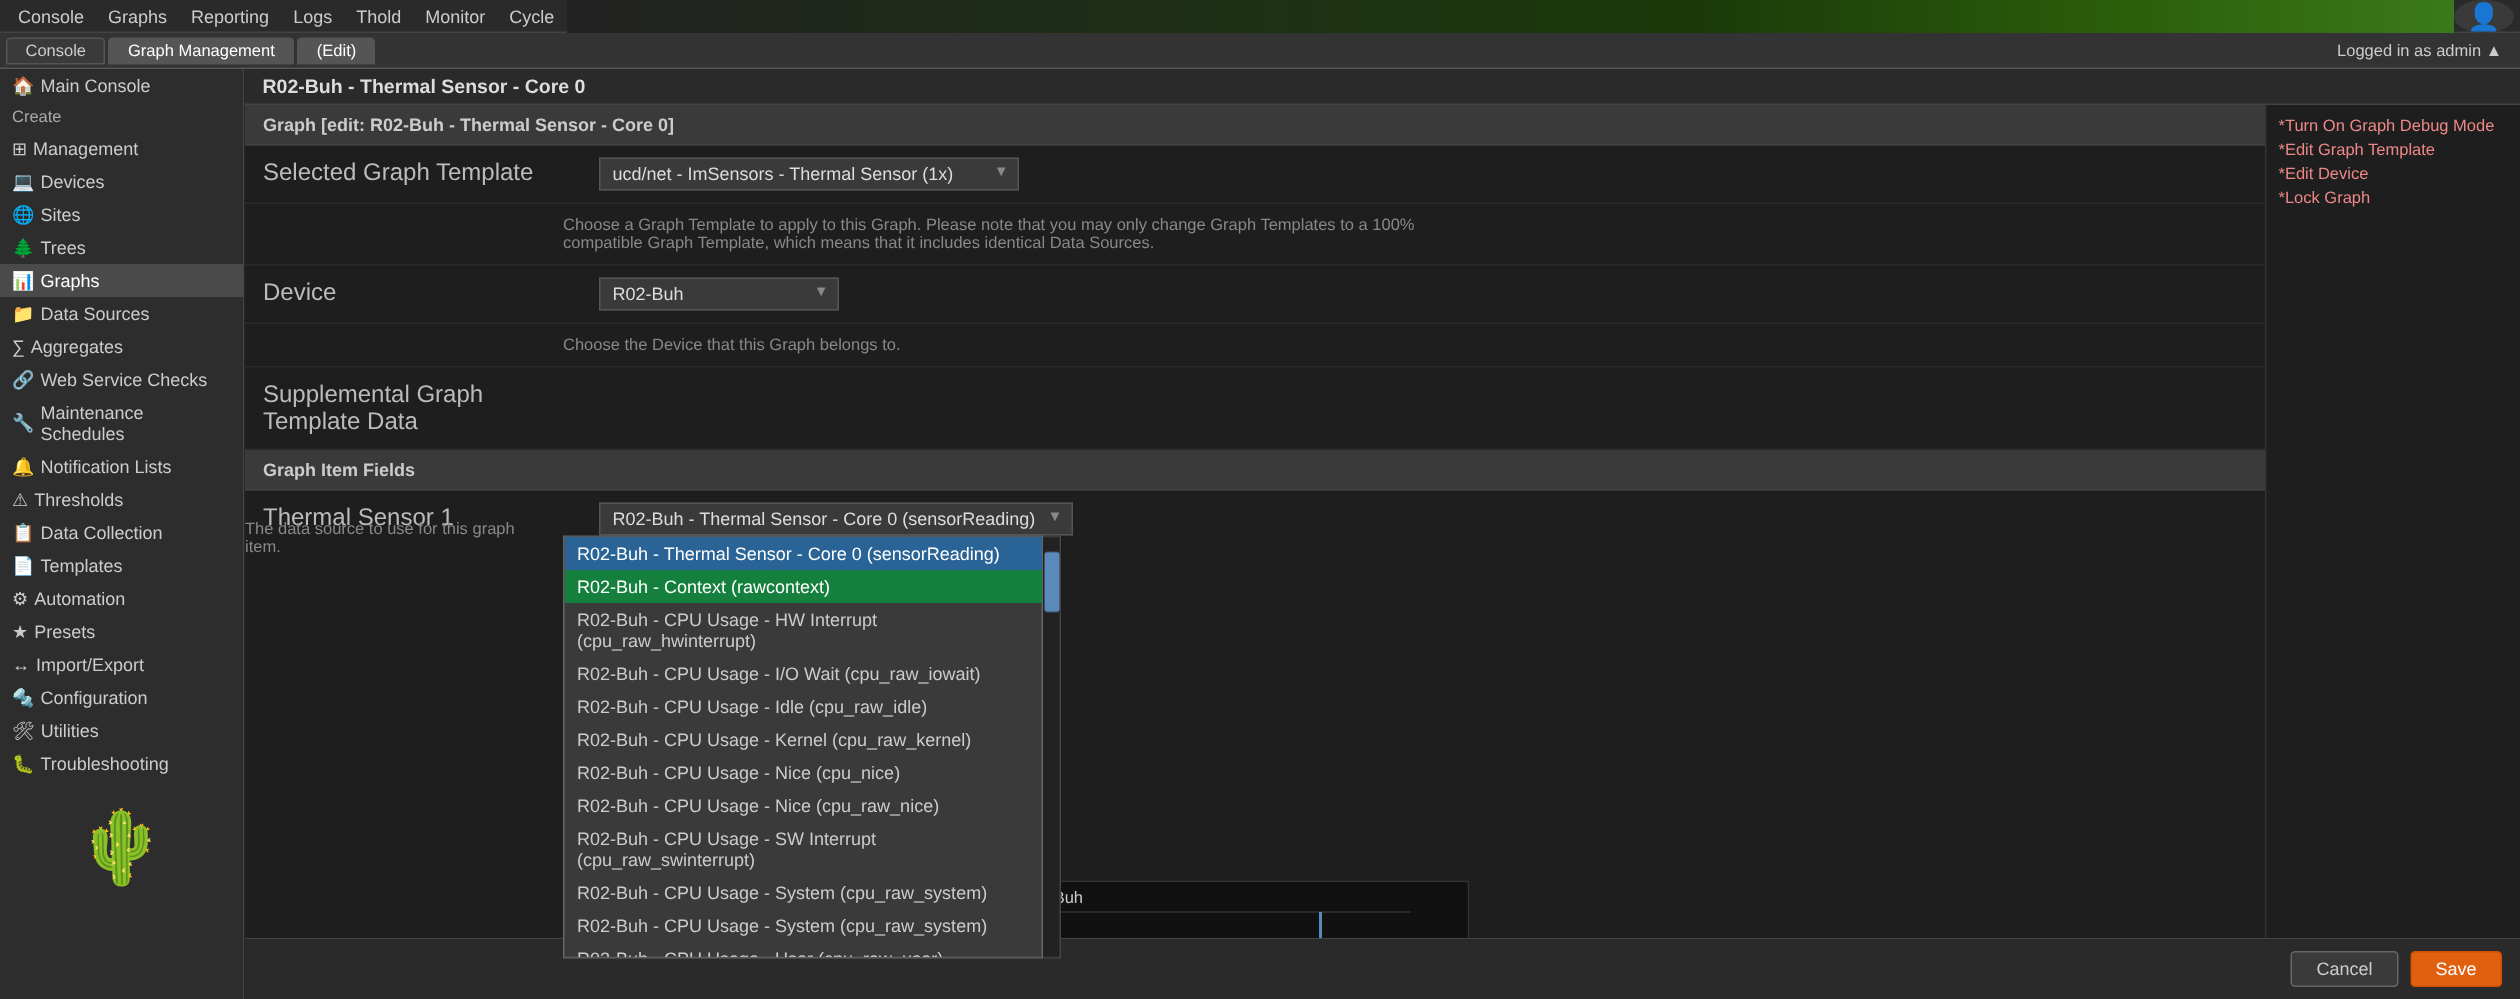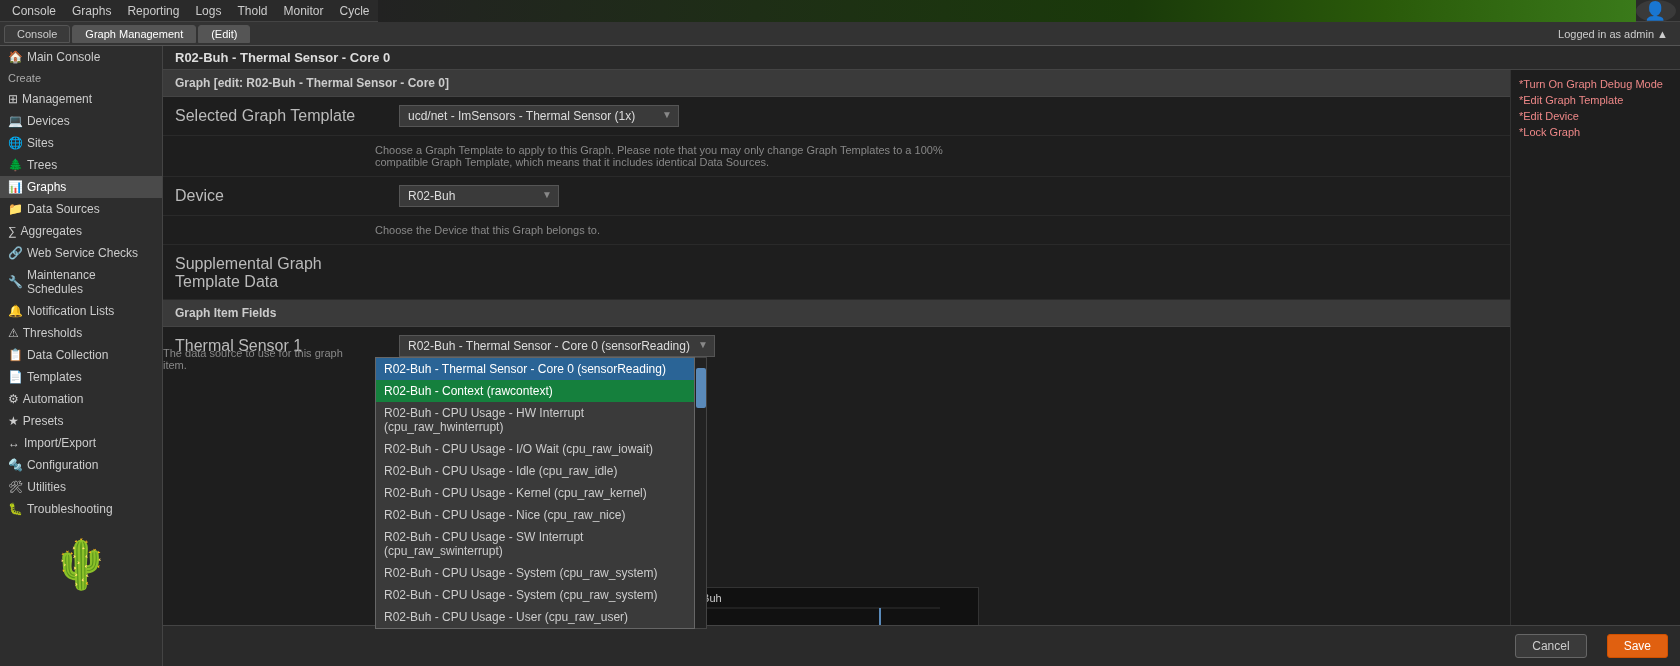--- a/index.html
+++ b/index.html
@@ -47,21 +47,21 @@
     .device-btn::after { content: '▼'; position: absolute; right: 6px; top: 3px; font-size: 10px; color: #888; }
     .dropdown-list { list-style: none; max-height: 280px; overflow-y: auto; }
     .dropdown-list li { padding: 4px 8px; color: #ccc; cursor: pointer; font-size: 12px; }
     .dropdown-list li.selected { background: #15803d; color: #fff; }
     .dropdown-list li.first-item { background: #2a6496; color: #fff; }
 
     
     .bottom-bar { background: #2a2a2a; border-top: 1px solid #444; padding: 8px 12px; display: flex; justify-content: flex-end; gap: 8px; position: absolute; bottom: 0; right: 0; left: 163px; }
     .btn { padding: 4px 16px; border: 1px solid #666; border-radius: 3px; cursor: pointer; font-size: 12px; }
     .btn-cancel { background: #3a3a3a; color: #ccc; }
-    .btn-save { background: #e06010; color: #fff; border-color: #d05000; margin-left: 12px; }
+    .btn-save { background: #e06010; color: #fff; border-color: #d05000; }
 
     
     .chart-svg { background: #111; border: 1px solid #333; display: block; }
 
     
     .cactus-area { padding: 16px; text-align: center; color: #5a8a3a; font-size: 48px; }
   </style>
 </head>
 <body>
 
@@ -222,20 +222,21 @@
             
             <div style="position:absolute; top:22px; left:0; z-index:50; display:flex;">
               <div style="background:#3a3a3a; border:1px solid #666; width:320px;">
                 <ul class="dropdown-list" id="dropdown-list">
                 <li class="first-item">R02-Buh - Thermal Sensor - Core 0 (sensorReading)</li>
                     <li class="selected">R02-Buh - Context (rawcontext)</li>
                     <li>R02-Buh - CPU Usage - HW Interrupt (cpu_raw_hwinterrupt)</li>
                     <li>R02-Buh - CPU Usage - I/O Wait (cpu_raw_iowait)</li>
                     <li>R02-Buh - CPU Usage - Idle (cpu_raw_idle)</li>
                     <li>R02-Buh - CPU Usage - Kernel (cpu_raw_kernel)</li>
+                    <li>R02-Buh - CPU Usage - Nice (cpu_nice)</li>
                     <li>R02-Buh - CPU Usage - Nice (cpu_raw_nice)</li>
                     <li>R02-Buh - CPU Usage - SW Interrupt (cpu_raw_swinterrupt)</li>
                     <li>R02-Buh - CPU Usage - System (cpu_raw_system)</li>
                     <li>R02-Buh - CPU Usage - System (cpu_raw_system)</li>
                     <li>R02-Buh - CPU Usage - User (cpu_raw_user)</li>
                   </ul>
               </div>
 
               <div style="width:12px; background:#222; border:1px solid #444; border-left:none;">
                 <div style="background:#5a8aba; width:10px; margin:1px; border-radius:2px; height:40px; margin-top:10px;"></div>

